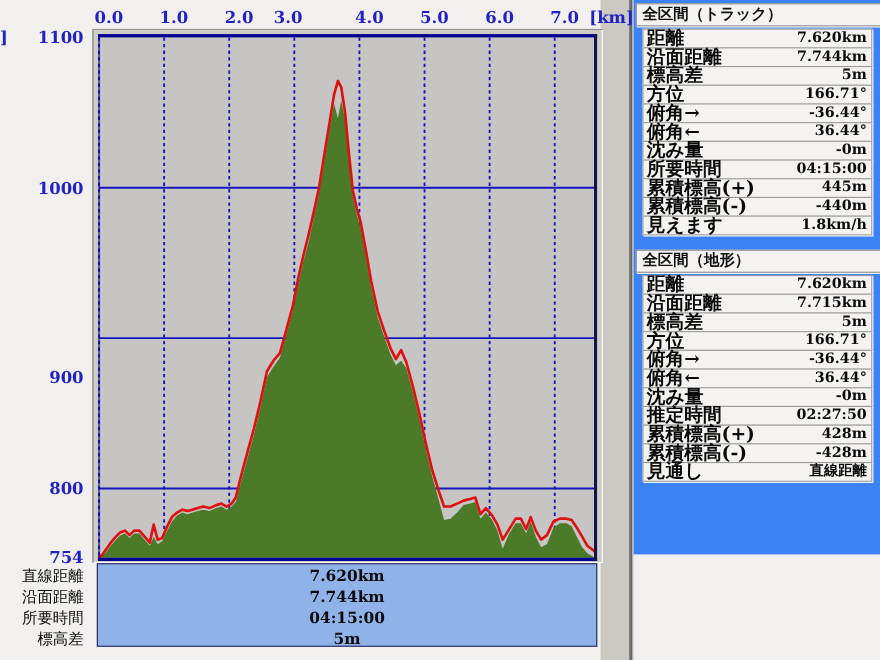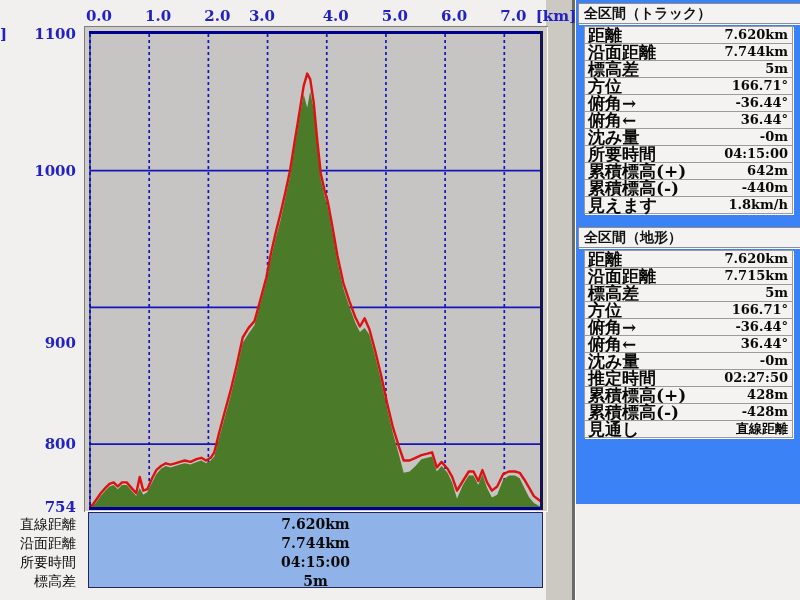--- a/index.html
+++ b/index.html
@@ -147,21 +147,21 @@
         <div class="stat-row">
           <span class="stat-label">沈み量</span>
           <span class="stat-value">-0m</span>
         </div>
         <div class="stat-row">
           <span class="stat-label">所要時間</span>
           <span class="stat-value">04:15:00</span>
         </div>
         <div class="stat-row">
           <span class="stat-label">累積標高(+)</span>
-          <span class="stat-value">642m</span>
+          <span class="stat-value">445m</span>
         </div>
         <div class="stat-row">
           <span class="stat-label">累積標高(-)</span>
           <span class="stat-value">-440m</span>
         </div>
         <div class="stat-row">
           <span class="stat-label">見えます</span>
           <span class="stat-value">1.8km/h</span>
         </div>
       </div>

